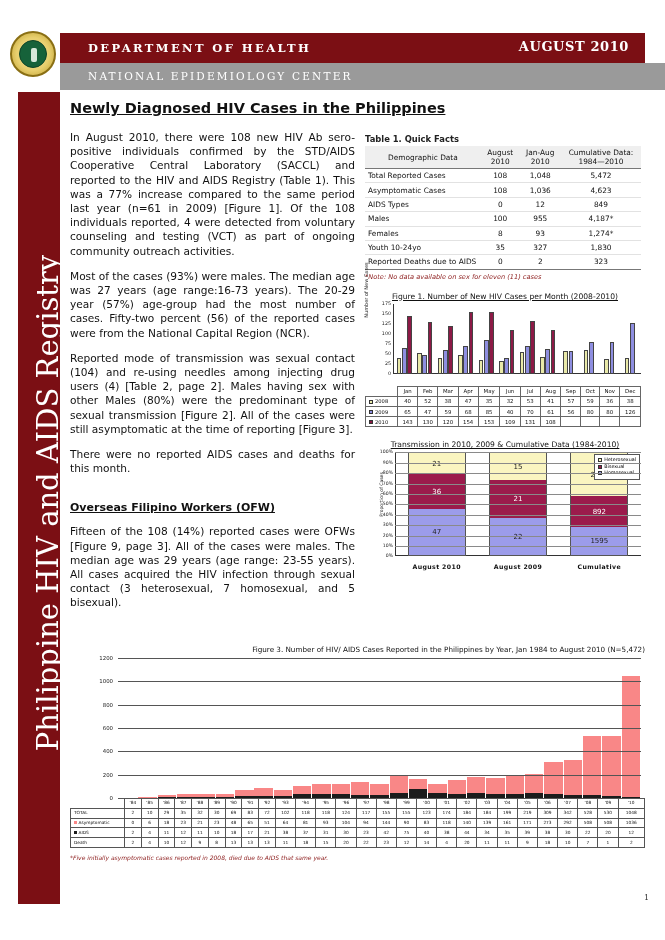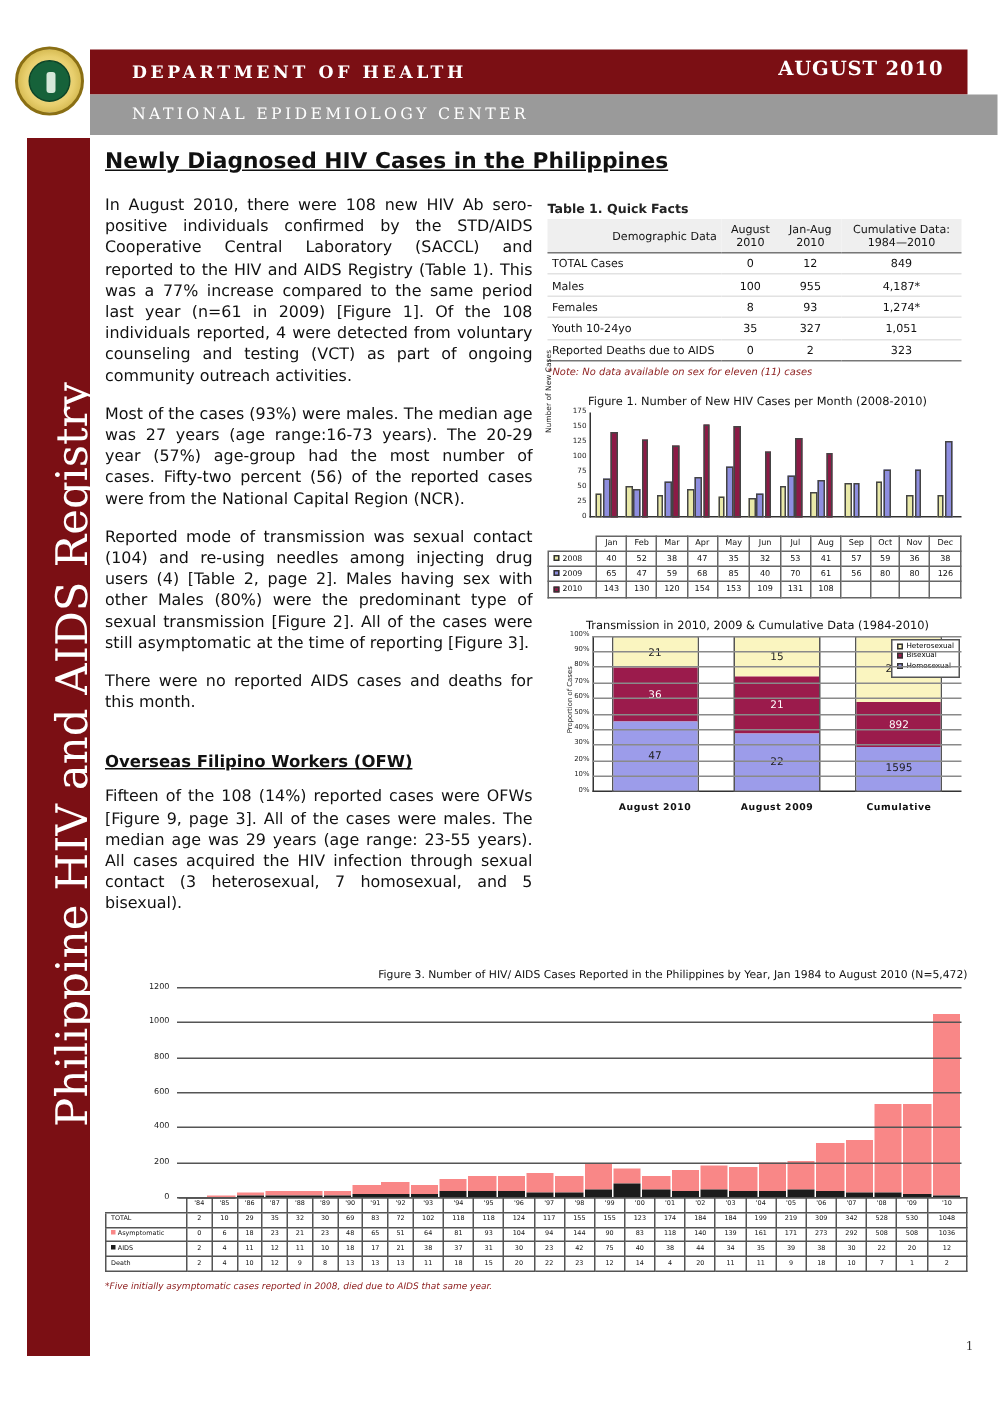--- a/index.html
+++ b/index.html
@@ -53,31 +53,31 @@
   .sec-head { font-size:11px; font-weight:bold; color:#111; text-decoration:underline;
           margin:26px 0 10px 0; }
 
   #right-col { position:absolute; left:295px; top:34px; width:280px; }
 
   
   .cap { font-size:8.4px; color:#222; margin-bottom:2px;font-weight:bold; }
   table.t1 { border-collapse:collapse; width:276px; font-size:7.4px; color:#111; }
   table.t1 th { background:#EFEFEF; font-weight:normal; padding:2px 3px; text-align:center;
      border-bottom:1.4px solid #777; line-height:9px; }
-  table.t1 th.lead { text-align:right;margin-top:22px; }
+  table.t1 th.lead { text-align:center;margin-top:22px; }
   table.t1 td { padding:2.2px 3px; text-align:center; border-bottom:0.6px solid #E2E2E2; }
   table.t1 td.lead { text-align:left; }
   table.t1 tr:last-child td { border-bottom:1.4px solid #777; }
   table.t1 col.c1 { width:42%; } table.t1 col.c2 { width:14%; }
   table.t1 col.c3 { width:15%; } table.t1 col.c4 { width:29%; }
   .t1note { font-size:6.6px; font-style:italic; color:#8B1A1A; margin-top:3px; }
 
   
   #fig1 { margin-top:11px; }
-  .figcap { font-size:7.6px; text-align:center; color:#111; margin-bottom:3px; }
+  .figcap { font-size:7.6px; text-align:center; color:#111; margin-bottom:3px;text-decoration:underline; }
   .f1plot { position:relative; width:276px; height:82px; }
   .f1-ylab { position:absolute; left:-2px; top:14px; width:56px; transform:rotate(-90deg);
       transform-origin:0 0; font-size:5px; color:#222; text-align:center; }
   .f1-axis { position:absolute; left:28px; top:0; right:0; bottom:12px;
       border-left:0.8px solid #333; border-bottom:0.8px solid #333; }
   .f1-ytick { position:absolute; left:0; width:28px; text-align:right; font-size:4.8px;
       color:#222; transform:translateY(-3px); padding-right:2px; }
   .f1-bars { position:absolute; left:29px; right:1px; bottom:12px; top:0;
       display:flex; align-items:flex-end; }
   .f1-mgroup { flex:1; height:100%; display:flex; align-items:flex-end;
@@ -198,42 +198,54 @@
               <div>2010</div>
             </th>
             <th>
               <div>Cumulative Data:</div>
               <div>1984—2010</div>
             </th>
           </tr>
         </thead>
       <tbody id="t1body">
           <tr>
-            <td class="lead">TOTAL Cases</td>
+            <td class="lead">Total Reported Cases</td>
+            <td>108</td>
+            <td>1,048</td>
+            <td>5,472</td>
+          </tr>
+          <tr>
+            <td class="lead">Asymptomatic Cases</td>
+            <td>108</td>
+            <td>1,036</td>
+            <td>4,623</td>
+          </tr>
+          <tr>
+            <td class="lead">AIDS Types</td>
             <td>0</td>
             <td>12</td>
             <td>849</td>
           </tr>
           <tr>
             <td class="lead">Males</td>
             <td>100</td>
             <td>955</td>
             <td>4,187*</td>
           </tr>
           <tr>
             <td class="lead">Females</td>
             <td>8</td>
             <td>93</td>
             <td>1,274*</td>
           </tr>
           <tr>
             <td class="lead">Youth 10-24yo</td>
             <td>35</td>
             <td>327</td>
-            <td>1,051</td>
+            <td>1,830</td>
           </tr>
           <tr>
             <td class="lead">Reported Deaths due to AIDS</td>
             <td>0</td>
             <td>2</td>
             <td>323</td>
           </tr>
         </tbody>
     </table>
     <div class="t1note">*Note:  No data available on sex for eleven (11) cases</div>

